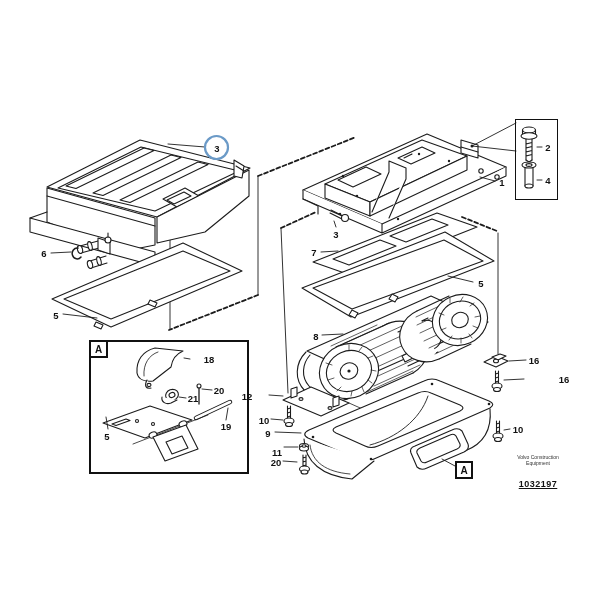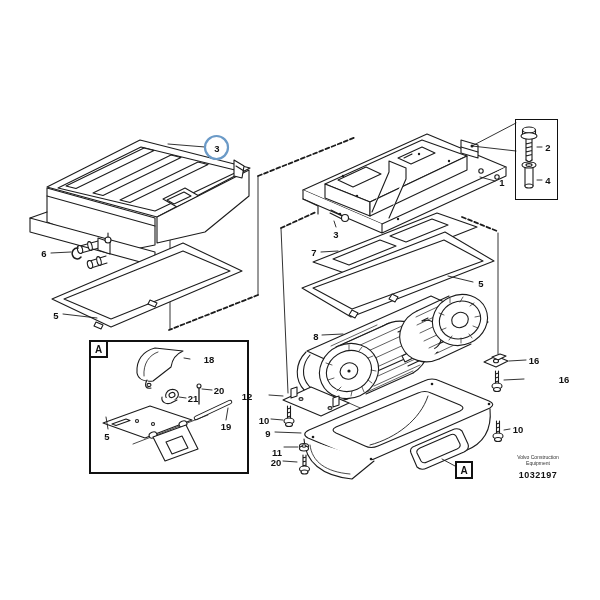--- a/index.html
+++ b/index.html
@@ -7,21 +7,21 @@
          font-family:"Liberation Sans",sans-serif;}
   #stage svg{position:absolute;left:0;top:0;}
   .callout{position:absolute;transform:translate(-50%,-50%);
            font:700 9.5px "Liberation Sans",sans-serif;color:#111;white-space:nowrap;}
   .marker-box{position:absolute;border:2px solid #111;background:#fff;
               display:flex;align-items:center;justify-content:center;
               font:700 10px "Liberation Sans",sans-serif;color:#111;}
   .inset-frame{position:absolute;border:2px solid #111;background:transparent;}
   .brand{position:absolute;left:499px;top:455px;width:78px;text-align:center;color:#333;}
   .brand .tiny{font-size:5px;line-height:5.5px;}
-  .brand .fig{font:700 9px "Liberation Sans",sans-serif;color:#111;margin-top:4px;letter-spacing:.5px;}
+  .brand .fig{font:700 9px "Liberation Sans",sans-serif;color:#111;margin-top:13px;letter-spacing:.5px;text-decoration:underline;}
 </style>
 </head>
 <body>
 
 <div id="stage">
 
 <svg width="600" height="600" viewBox="0 0 600 600" fill="none" stroke="#1c1c1c" stroke-width="1.1" stroke-linejoin="round" stroke-linecap="round">
 
   <g stroke-width="1.8" stroke-dasharray="4 2.6">
     <path d="M258,176 L356,137"></path>

